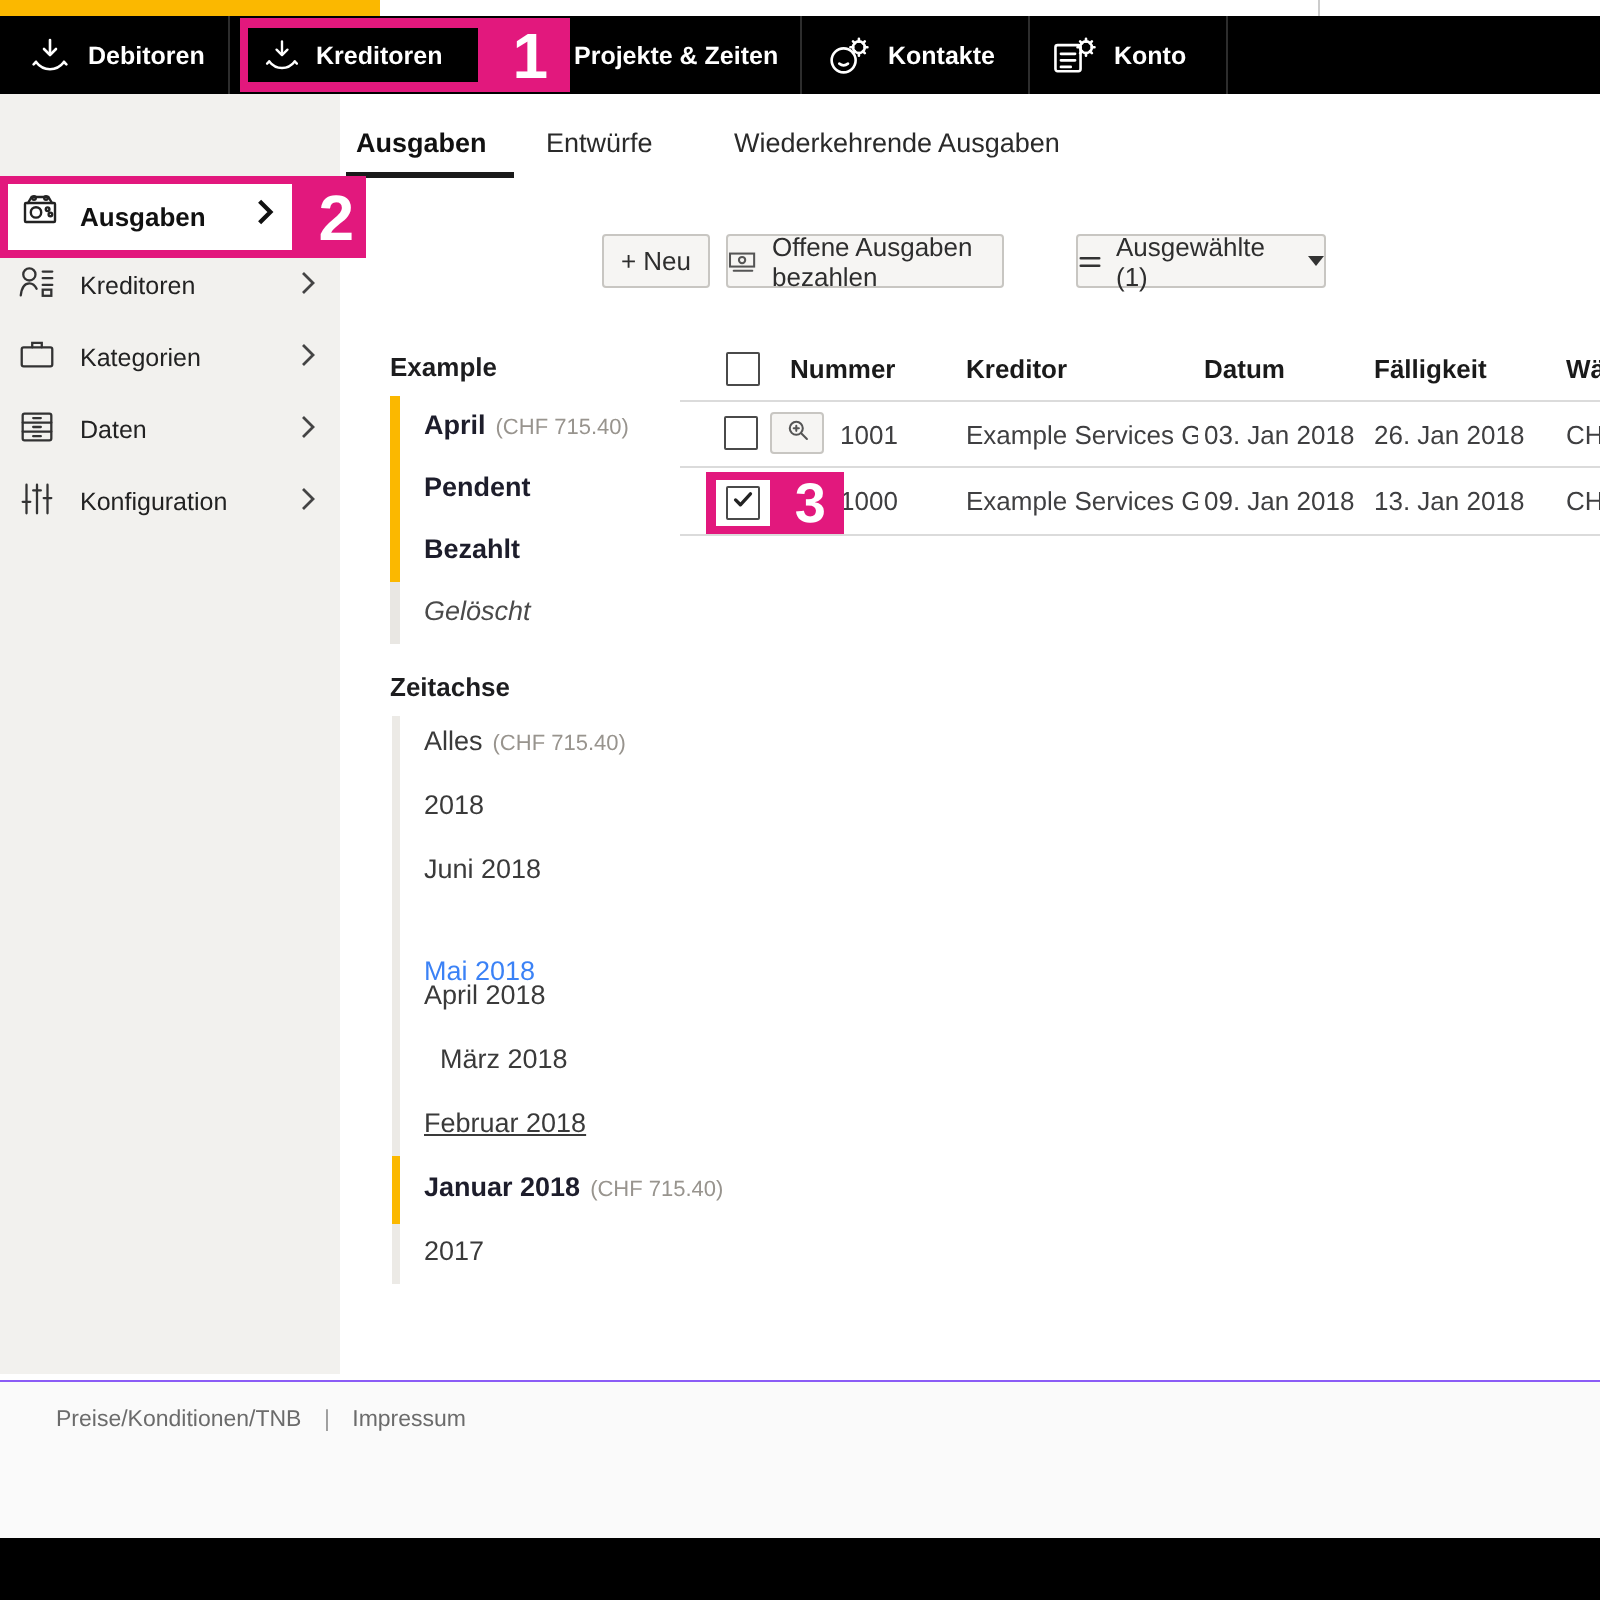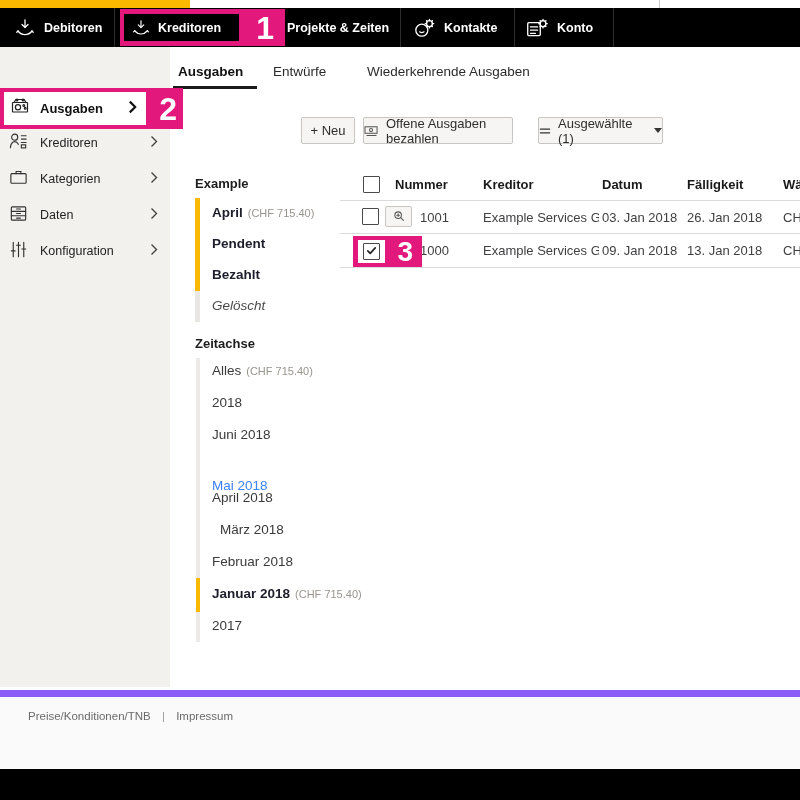--- a/index.html
+++ b/index.html
@@ -77,21 +77,21 @@
 
   
   .ann3 { position: absolute; left: 353px; top: 236px; width: 69px; height: 31px; background: #e2187d; z-index: 6; }
   .ann3-inner { position: absolute; left: 5px; top: 4px; width: 27px; height: 23px; background: #fff;
                 display: flex; align-items: center; justify-content: center; }
   .ann3-inner .checkbox { position: static; display: flex; align-items: center; justify-content: center; }
   .ann3 .ann-digit { right: 9px; top: 2px; font-size: 28px; }
 
   
   .footer { position: absolute; left: 0; top: 690px; width: 800px; height: 79px; background: #fafafa;
-            border-top: 7px solid #8b5cf6; }
+            border-top: 1px solid #8b5cf6; }
   .footer-links { position: absolute; left: 28px; top: 13px; font-size: 11.5px; color: #6b6b6b; }
   .footer-links .sep { color: #9a9a9a; margin: 0 8px; }
   .footer-link { cursor: pointer; }
 
   .bottom-bar { position: absolute; left: 0; top: 769px; width: 800px; height: 31px; background: #000; }
 </style>
 </head>
 <body>
 
 <div class="screen">
@@ -242,21 +242,21 @@
       <span class="s-chev">
         <svg width="9" height="14" viewBox="0 0 8 13" fill="none" stroke="#111" stroke-width="2">
             <path d="M1.5 1.5L6.5 6.5L1.5 11.5"></path>
           </svg>
       </span>
     </div>
     <span class="ann-digit">2</span>
   </div>
 
   <div class="btn" style="left:301px; width:54px;">+ Neu</div>
-  <div class="btn" style="left:363px; width:150px;justify-content:flex-end;">
+  <div class="btn" style="left:363px; width:139px;justify-content:flex-end;">
     <span>
       <svg width="15" height="13" viewBox="0 0 16 14" fill="none" stroke="#555" stroke-width="1.1" stroke-linecap="round">
         <rect x="1" y="3" width="13" height="7"></rect>
         <circle cx="7.5" cy="6.5" r="1.7"></circle>
         <path d="M3 12.3h10"></path>
       </svg>
     </span>
     <span>Offene Ausgaben bezahlen</span>
   </div>
   <div class="btn" style="left:538px; width:125px;">
@@ -287,21 +287,21 @@
   <div class="vbar" style="left:196px; top:358px; height:284px; width:4px; background:#eceae6;"></div>
   <div class="vbar" style="left:196px; top:578px; height:34px; width:4px; background:#fbb800;"></div>
   <div class="filter-item" style="top:363px; color:#3a3a3a;">
     <span>Alles</span><span class="amount">(CHF 715.40)</span>
   </div>
   <div class="filter-item" style="top:395px; color:#3a3a3a;">2018</div>
   <div class="filter-item" style="top:427px; color:#3a3a3a;">Juni 2018</div>
   <div class="filter-item" style="top:478px; color:#3b82f6;">Mai 2018</div>
   <div class="filter-item" style="top:490px; color:#3a3a3a;">April 2018</div>
   <div class="filter-item" style="top:522px; color:#3a3a3a;margin-left:8px;">März 2018</div>
-  <div class="filter-item" style="top:554px; color:#3a3a3a;">Februar 2018</div>
+  <div class="filter-item" style="top:554px; color:#3a3a3a;text-decoration:underline;">Februar 2018</div>
   <div class="filter-item" style="top:586px;">
     <b>Januar 2018</b><span class="amount">(CHF 715.40)</span>
   </div>
   <div class="filter-item" style="top:618px; color:#3a3a3a;">2017</div>
 
   <div class="checkbox" style="left:363px; top:176px;"></div>
   <div class="th" style="left:395px;">Nummer</div>
   <div class="th" style="left:483px;">Kreditor</div>
   <div class="th" style="left:602px;">Datum</div>
   <div class="th" style="left:687px;">Fälligkeit</div>

